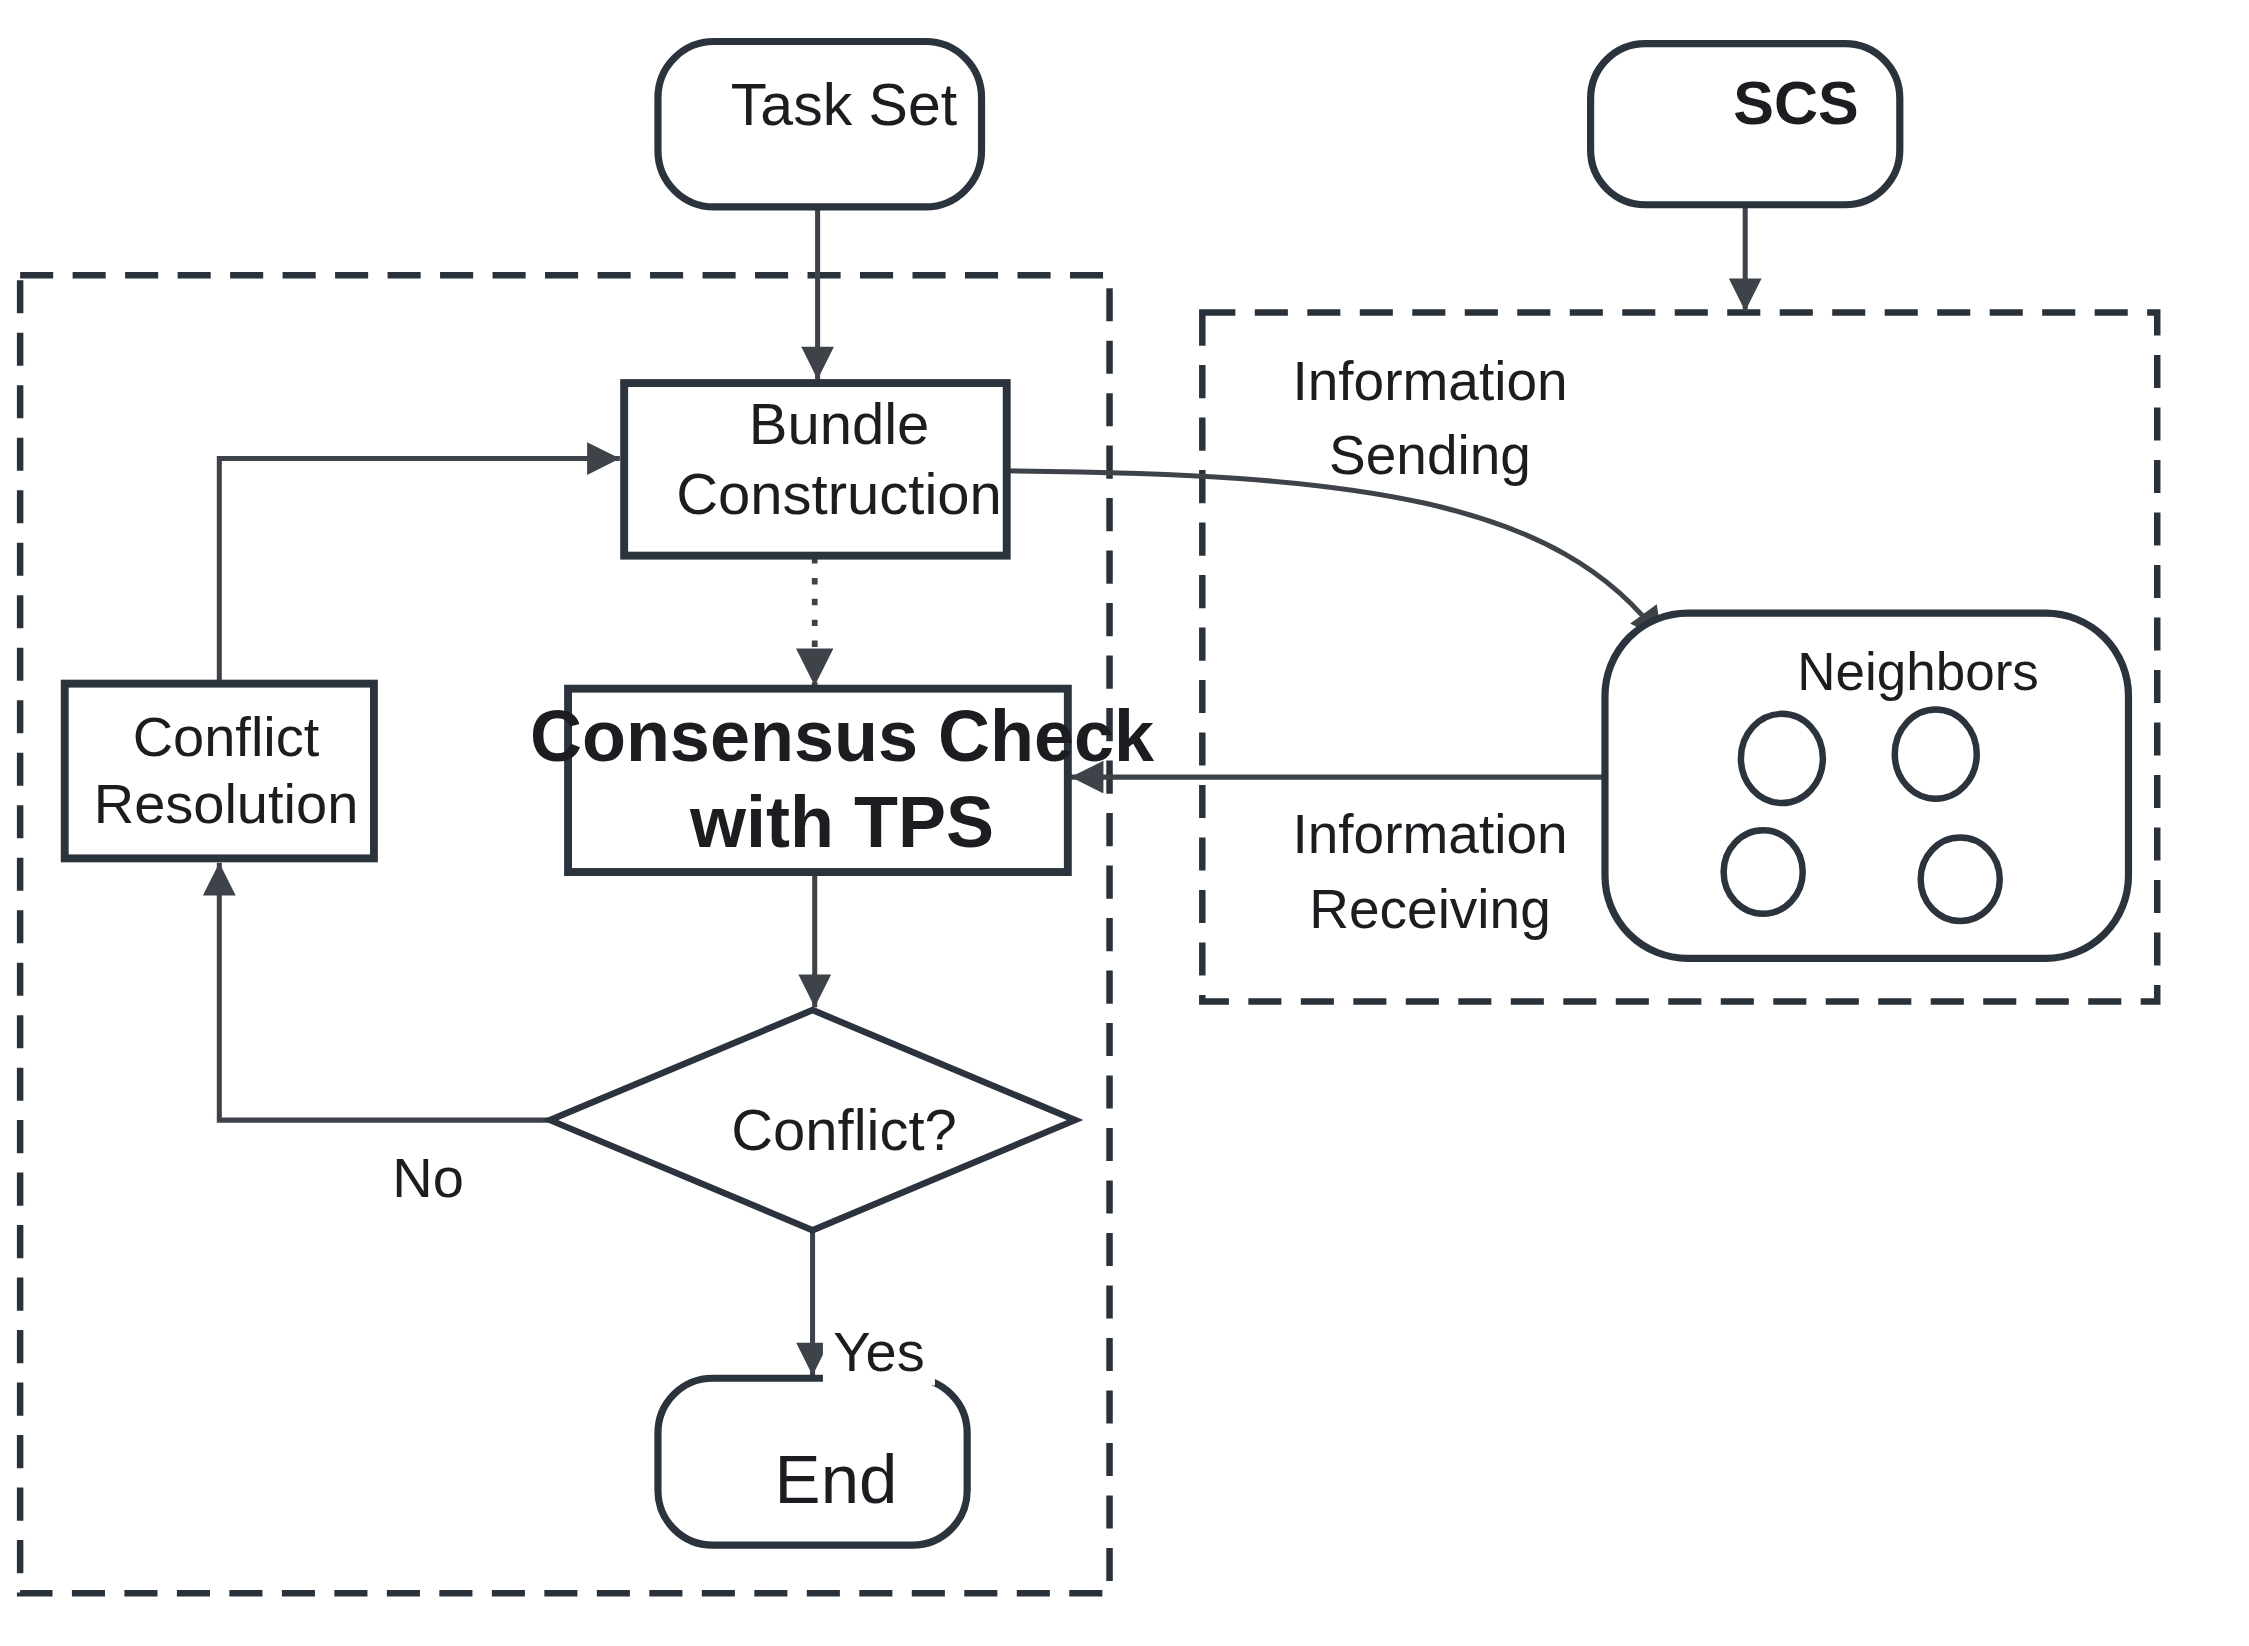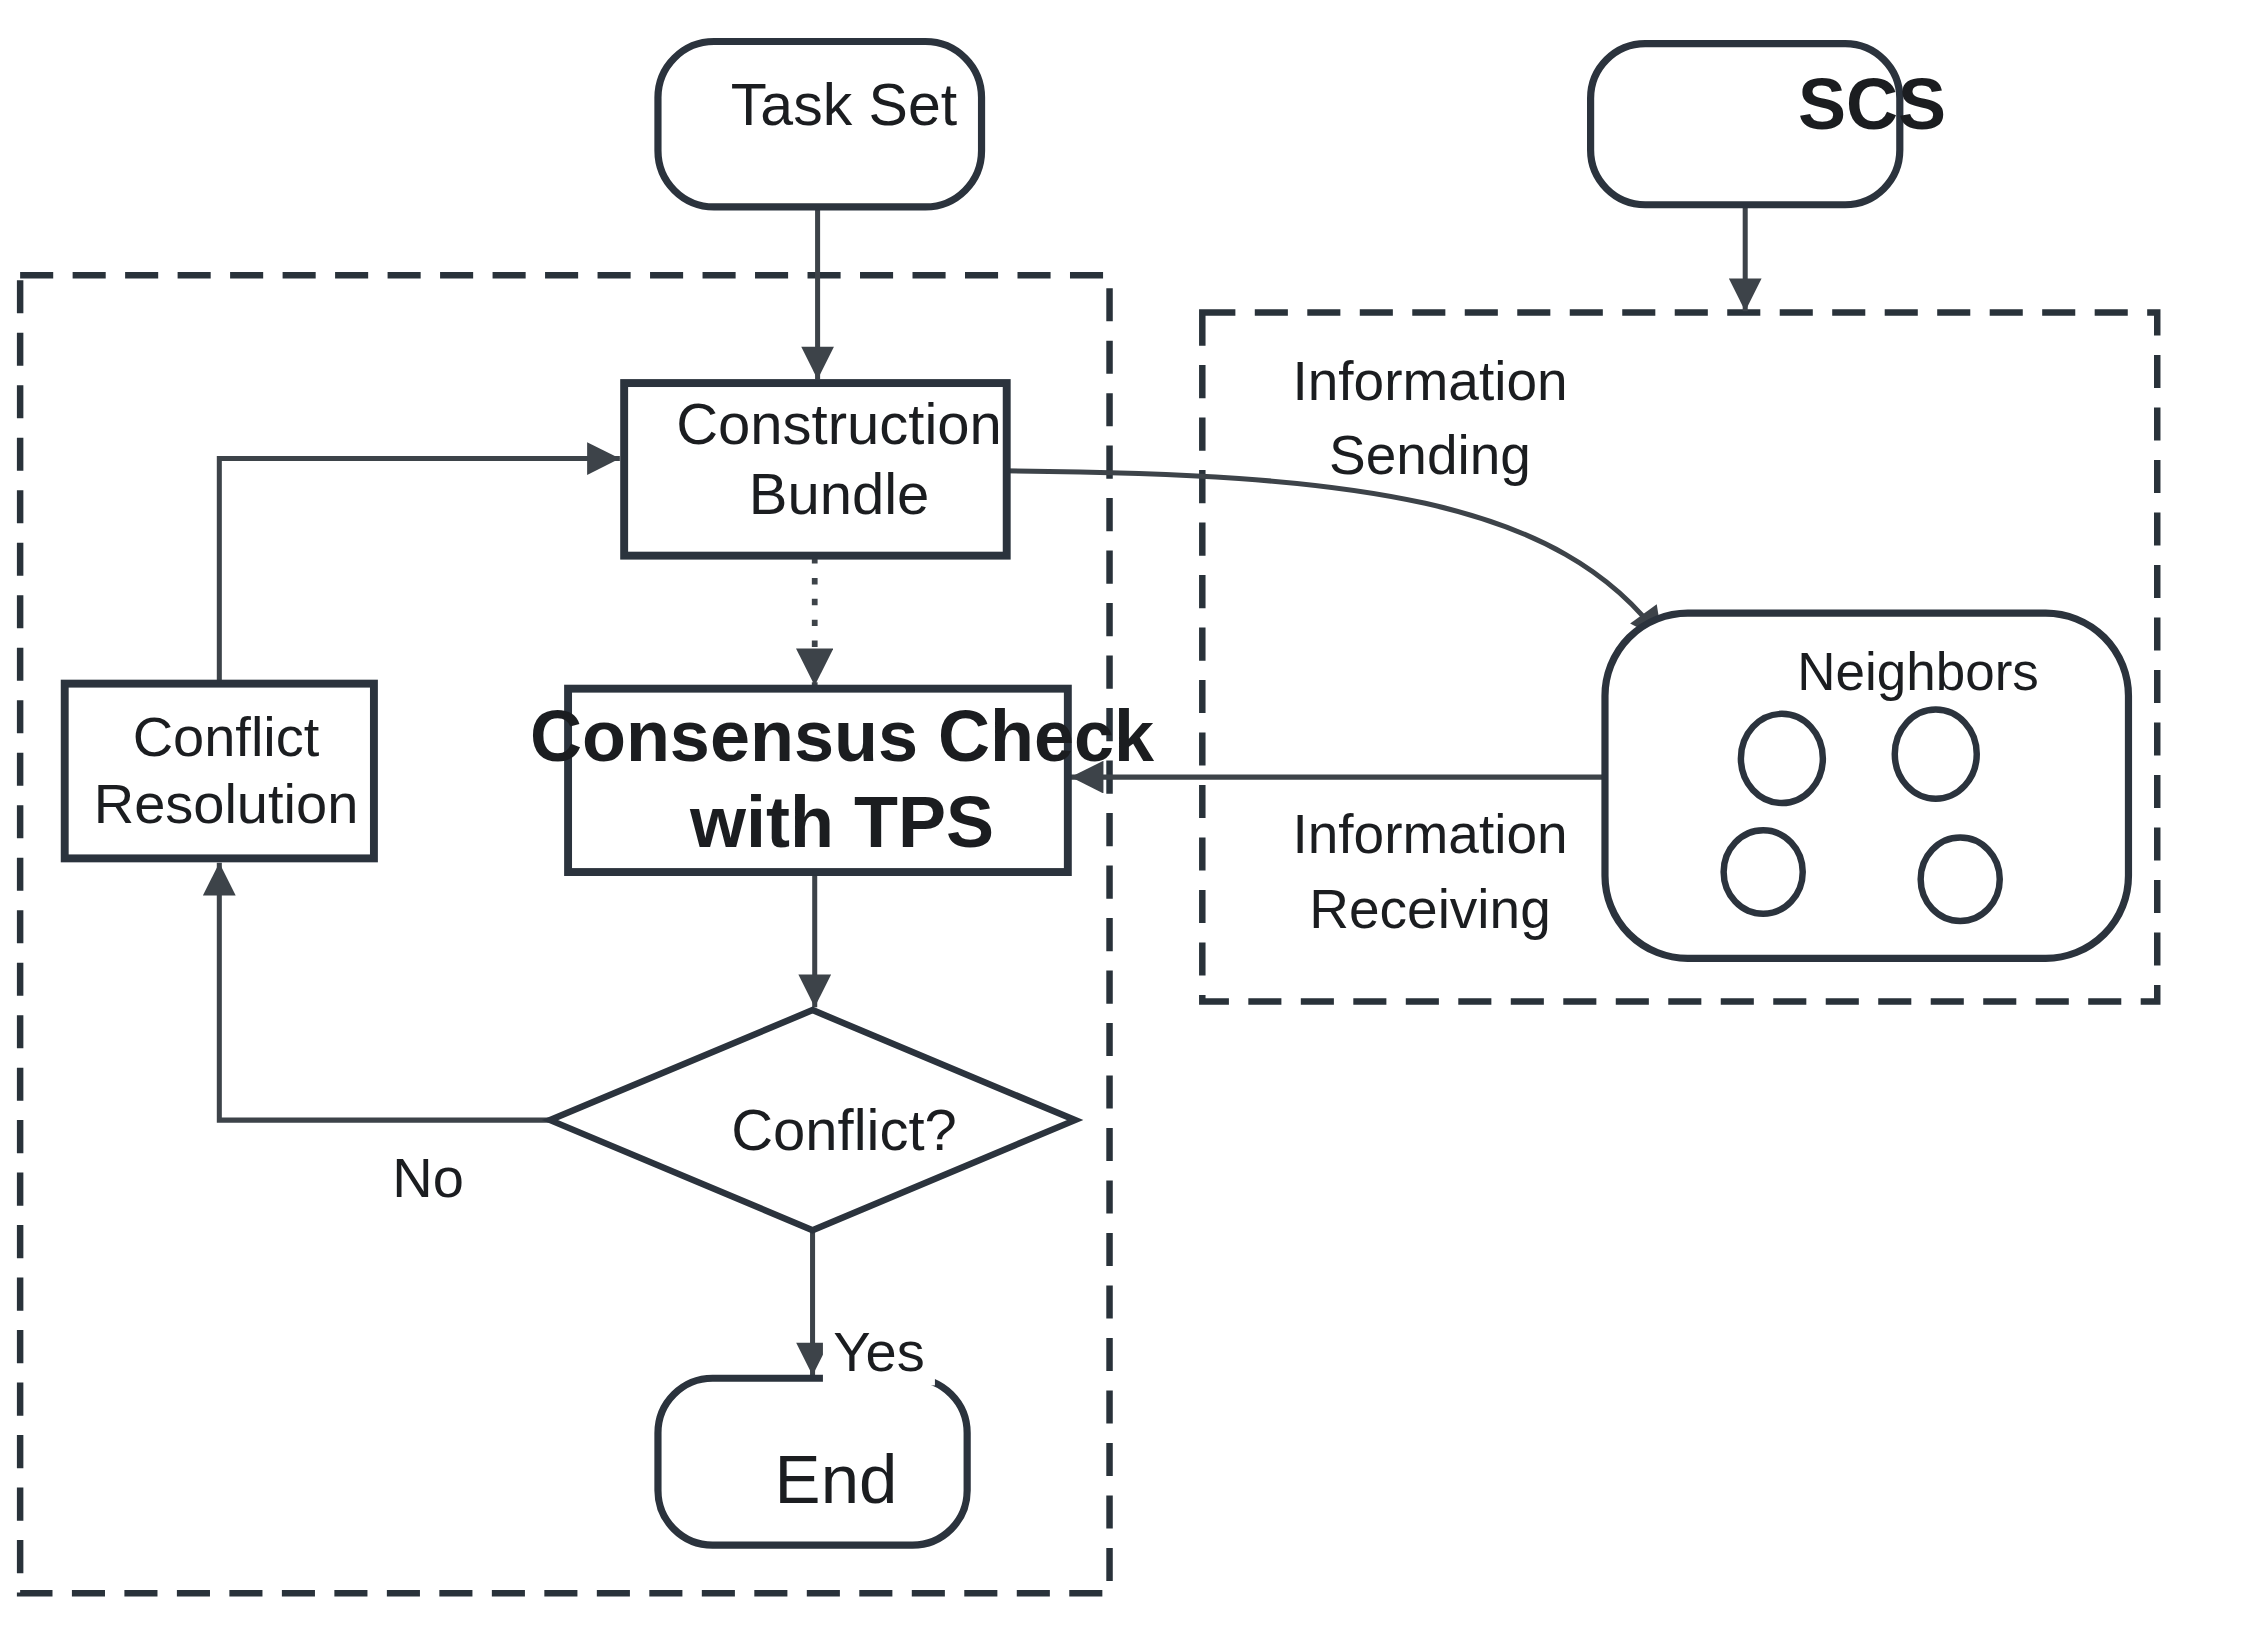--- a/index.html
+++ b/index.html
@@ -74,25 +74,25 @@
     <rect x="2232" y="820" width="728" height="480" rx="115" class="shape-stroke" stroke-width="10"></rect>
 
     <ellipse cx="2478" cy="1022" rx="57" ry="62" class="shape-stroke" stroke-width="9"></ellipse>
     <ellipse cx="2692" cy="1016" rx="57" ry="62" class="shape-stroke" stroke-width="9"></ellipse>
     <ellipse cx="2452" cy="1180" rx="55" ry="58" class="shape-stroke" stroke-width="9"></ellipse>
     <ellipse cx="2726" cy="1190" rx="55" ry="58" class="shape-stroke" stroke-width="9"></ellipse>
   </svg>
 
   <div class="lbl" style="left:844px; top:105px; font-size:59px;">Task Set</div>
 
-  <div class="lbl bold" style="left:1872px; top:104px; font-size:72px;">SCS</div>
+  <div class="lbl bold" style="left:1796px; top:104px; font-size:61px;">SCS</div>
 
   <div class="lbl" style="left:839px; top:459px; font-size:58px;">
+    <div>Bundle</div>
     <div>Construction</div>
-    <div>Bundle</div>
   </div>
 
   <div class="lbl bold" style="left:842px; top:779px; font-size:72px;">
     <div>Consensus Check</div>
     <div>with TPS</div>
   </div>
 
   <div class="lbl" style="left:226px; top:770px; font-size:56px;">
     <div>Conflict</div>
     <div>Resolution</div>

